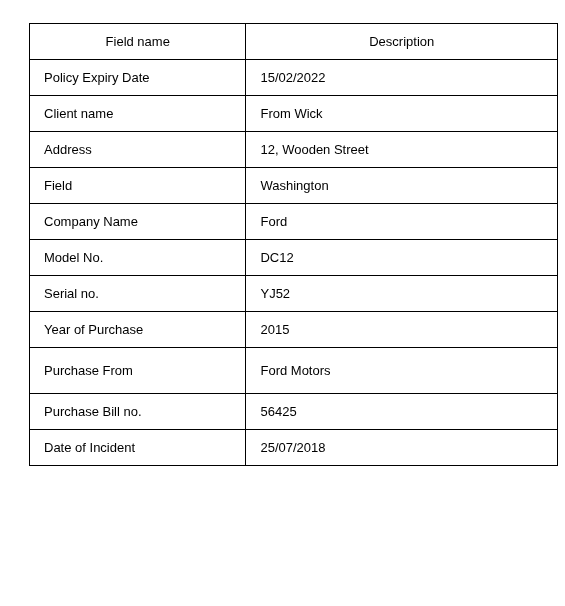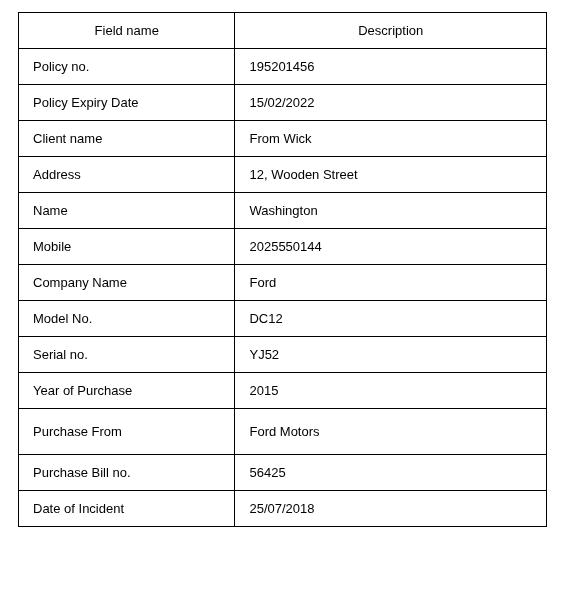--- a/index.html
+++ b/index.html
@@ -1,15 +1,15 @@
 <!DOCTYPE html>
 <html><head>
   <meta charset="utf-8">
   <style>
-    * { box-sizing: border-box; margin: 0; padding: 0; }
+    * { box-sizing: border-box; margin: 0; padding: 11px; }
     body {
       font-family: Arial, Helvetica, sans-serif;
       background: #ffffff;
       padding: 12px 18px;
       width: 565px;
     }
     table {
       border-collapse: collapse;
       width: 100%;
       table-layout: fixed;
@@ -46,42 +46,34 @@
     <col class="desc-col">
   </colgroup>
   <thead>
     <tr>
       <th>Field name</th>
       <th>Description</th>
     </tr>
   </thead>
   <tbody>
     <tr>
-      <td>Policy no.</td>
-      <td>195201456</td>
-    </tr>
-    <tr>
       <td>Policy Expiry Date</td>
       <td>15/02/2022</td>
     </tr>
     <tr>
       <td>Client name</td>
       <td>From Wick</td>
     </tr>
     <tr>
       <td>Address</td>
       <td>12, Wooden Street</td>
     </tr>
     <tr>
-      <td>Name</td>
+      <td>Field</td>
       <td>Washington</td>
-    </tr>
-    <tr>
-      <td>Mobile</td>
-      <td>2025550144</td>
     </tr>
     <tr>
       <td>Company Name</td>
       <td>Ford</td>
     </tr>
     <tr>
       <td>Model No.</td>
       <td>DC12</td>
     </tr>
     <tr>

